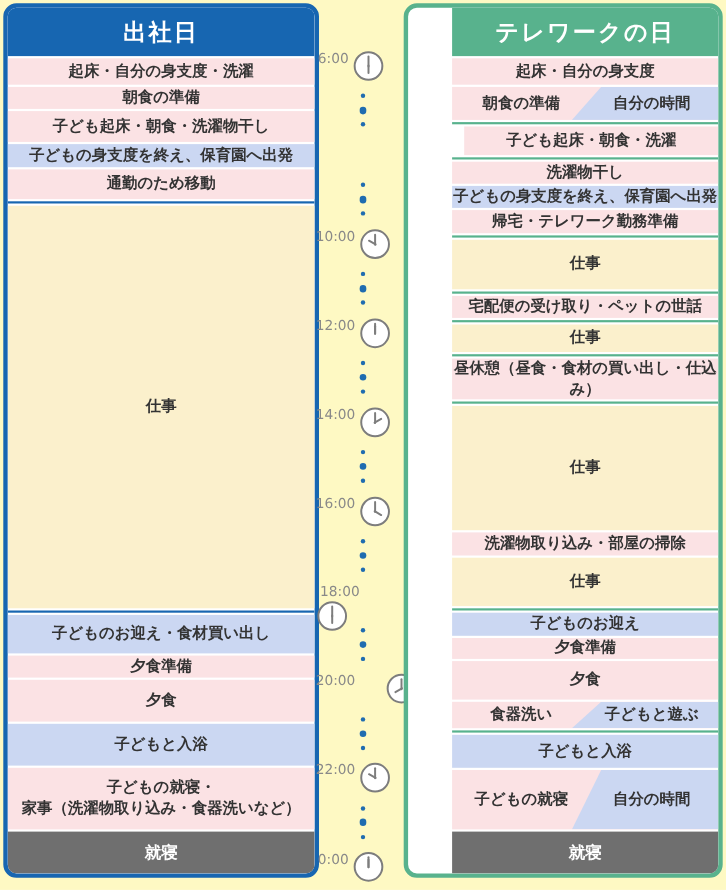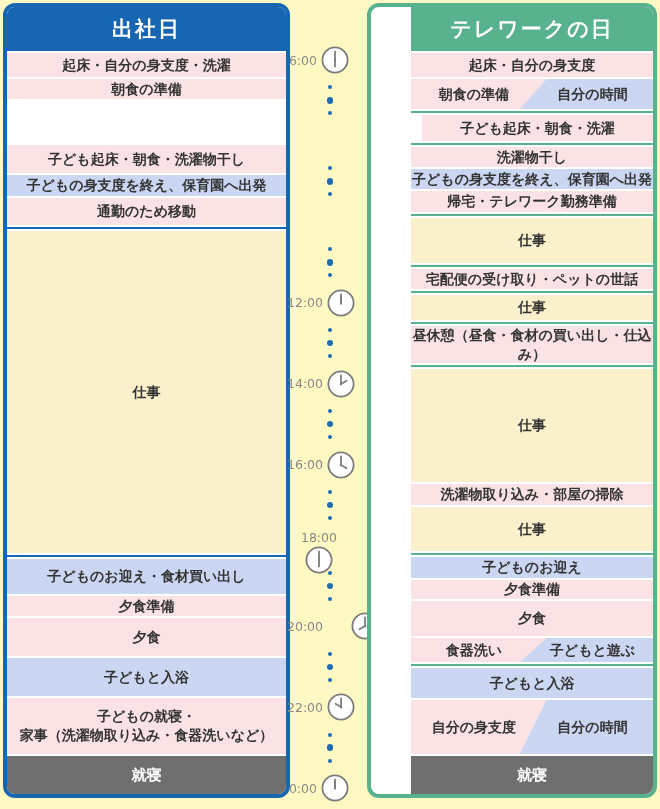--- a/index.html
+++ b/index.html
@@ -33,36 +33,36 @@
   .sep-office   { flex:0 0 2px; background:#1766b1; }
   .sep-telework { flex:0 0 2px; background:#58b28d; }
   .row .split-overlay {
     position:absolute; inset:0; background:#cbd7f2;
     clip-path:polygon(56% 0, 100% 0, 100% 100%, 45% 100%);
   }
   .row .split-label { position:absolute; top:0; bottom:0; display:flex; align-items:center; justify-content:center; }
   .row .split-label.l { left:2%;  width:48%; }
   .row .split-label.r { left:52%; width:46%; }
   .timeline { position:absolute; left:287px; top:0; width:80px; height:809px; }
-  .time-entry { position:absolute; left:0; width:63px; height:30px; display:flex; align-items:center; }
+  .time-entry { position:absolute; left:0; width:63px; height:30px; display:flex; align-items:flex-start; }
   .time-label { width:40px; text-align:right; font-size:12.5px; color:#898989; margin-right:3px; }
   .clock { flex:0 0 30px; }
   .dot { position:absolute; border-radius:50%; background:#1f6cb0; }
 </style>
 </head>
 <body>
 
 <div id="stage">
 
   <div class="column office">
     <div class="col-header">出社日</div>
     <div class="rows">
         <div class="row pink" style="flex: 0 0 24px;">起床・自分の身支度・洗濯</div>
         <div class="row pink" style="flex: 0 0 20px;">朝食の準備</div>
-        <div class="row pink" style="flex: 0 0 28px; margin-top: 44px;">子ども起床・朝食・洗濯物干し</div>
+        <div class="row pink" style="flex: 0 0 28px;">子ども起床・朝食・洗濯物干し</div>
         <div class="row blue" style="flex: 0 0 21px;">子どもの身支度を終え、保育園へ出発</div>
         <div class="row pink" style="flex: 0 0 27px;">通勤のため移動</div>
         <div class="sep-office"></div>
         <div class="row cream" style="flex: 1 1 auto;">仕事</div>
         <div class="sep-office"></div>
         <div class="row blue" style="flex: 0 0 35px;">子どものお迎え・食材買い出し</div>
         <div class="row pink" style="flex: 0 0 20px;">夕食準備</div>
         <div class="row pink" style="flex: 0 0 38px;">夕食</div>
         <div class="row blue" style="flex: 0 0 38px;">子どもと入浴</div>
         <div class="row pink" style="flex: 0 0 56px;">子どもの就寝・
@@ -79,20 +79,28 @@
           <line x1="0" y1="0.5" x2="0" y2="-8.6" stroke="#7d7d7d" stroke-width="1.8" stroke-linecap="round"></line>
           <line x1="0" y1="0.5" x2="0" y2="-6.4" stroke="#7d7d7d" stroke-width="1.8" stroke-linecap="round" transform="rotate(180)"></line>
         </svg>
       </div>
       <div class="dot" style="width: 4px; height: 4px; left: 41px; top: 85.45px; background: rgb(31, 108, 176);"></div>
       <div class="dot" style="width: 6.5px; height: 6.5px; left: 39.75px; top: 97.2px; background: rgb(31, 108, 176);"></div>
       <div class="dot" style="width: 4px; height: 4px; left: 41px; top: 111.45px; background: rgb(31, 108, 176);"></div>
       <div class="dot" style="width: 4px; height: 4px; left: 41px; top: 166.35px; background: rgb(31, 108, 176);"></div>
       <div class="dot" style="width: 6.5px; height: 6.5px; left: 39.75px; top: 178.1px; background: rgb(31, 108, 176);"></div>
       <div class="dot" style="width: 4px; height: 4px; left: 41px; top: 192.35px; background: rgb(31, 108, 176);"></div>
+      <div class="time-entry" style="top: 206.8px;">
+        <span class="time-label">10:00</span>
+        <svg class="clock" width="30" height="30" viewBox="-15 -15 30 30">
+          <circle r="12.6" fill="#fff" stroke="#7d7d7d" stroke-width="1.8"></circle>
+          <line x1="0" y1="0.5" x2="0" y2="-8.6" stroke="#7d7d7d" stroke-width="1.8" stroke-linecap="round"></line>
+          <line x1="0" y1="0.5" x2="0" y2="-6.4" stroke="#7d7d7d" stroke-width="1.8" stroke-linecap="round" transform="rotate(300)"></line>
+        </svg>
+      </div>
       <div class="dot" style="width: 4px; height: 4px; left: 41px; top: 247.25px; background: rgb(31, 108, 176);"></div>
       <div class="dot" style="width: 6.5px; height: 6.5px; left: 39.75px; top: 259px; background: rgb(31, 108, 176);"></div>
       <div class="dot" style="width: 4px; height: 4px; left: 41px; top: 273.25px; background: rgb(31, 108, 176);"></div>
       <div class="time-entry" style="top: 287.7px;">
         <span class="time-label">12:00</span>
         <svg class="clock" width="30" height="30" viewBox="-15 -15 30 30">
           <circle r="12.6" fill="#fff" stroke="#7d7d7d" stroke-width="1.8"></circle>
           <line x1="0" y1="0.5" x2="0" y2="-8.6" stroke="#7d7d7d" stroke-width="1.8" stroke-linecap="round"></line>
           <line x1="0" y1="0.5" x2="0" y2="-6.4" stroke="#7d7d7d" stroke-width="1.8" stroke-linecap="round" transform="rotate(0)"></line>
         </svg>
@@ -188,18 +196,18 @@
         <div class="row cream" style="flex: 1 1 auto;">仕事</div>
         <div class="row pink" style="flex: 0 0 21px;">洗濯物取り込み・部屋の掃除</div>
         <div class="row cream" style="flex: 0 0 44px;">仕事</div>
         <div class="sep-telework"></div>
         <div class="row blue" style="flex: 0 0 21px;">子どものお迎え</div>
         <div class="row pink" style="flex: 0 0 19px;">夕食準備</div>
         <div class="row pink" style="flex: 0 0 35px;">夕食</div>
         <div class="row pink" style="flex: 0 0 24px;"><div class="split-overlay"></div><span class="split-label l">食器洗い</span><span class="split-label r">子どもと遊ぶ</span></div>
         <div class="sep-telework"></div>
         <div class="row blue" style="flex: 0 0 30px;">子どもと入浴</div>
-        <div class="row pink" style="flex: 0 0 54px;"><div class="split-overlay"></div><span class="split-label l">自分の身支度</span><span class="split-label r">自分の時間</span></div>
+        <div class="row pink" style="flex: 0 0 54px;"><div class="split-overlay"></div><span class="split-label l">子どもの就寝</span><span class="split-label r">自分の時間</span></div>
         <div class="row gray" style="flex: 0 0 38px;">就寝</div>
       </div>
   </div>
 
 </div>
 
 </body></html>

